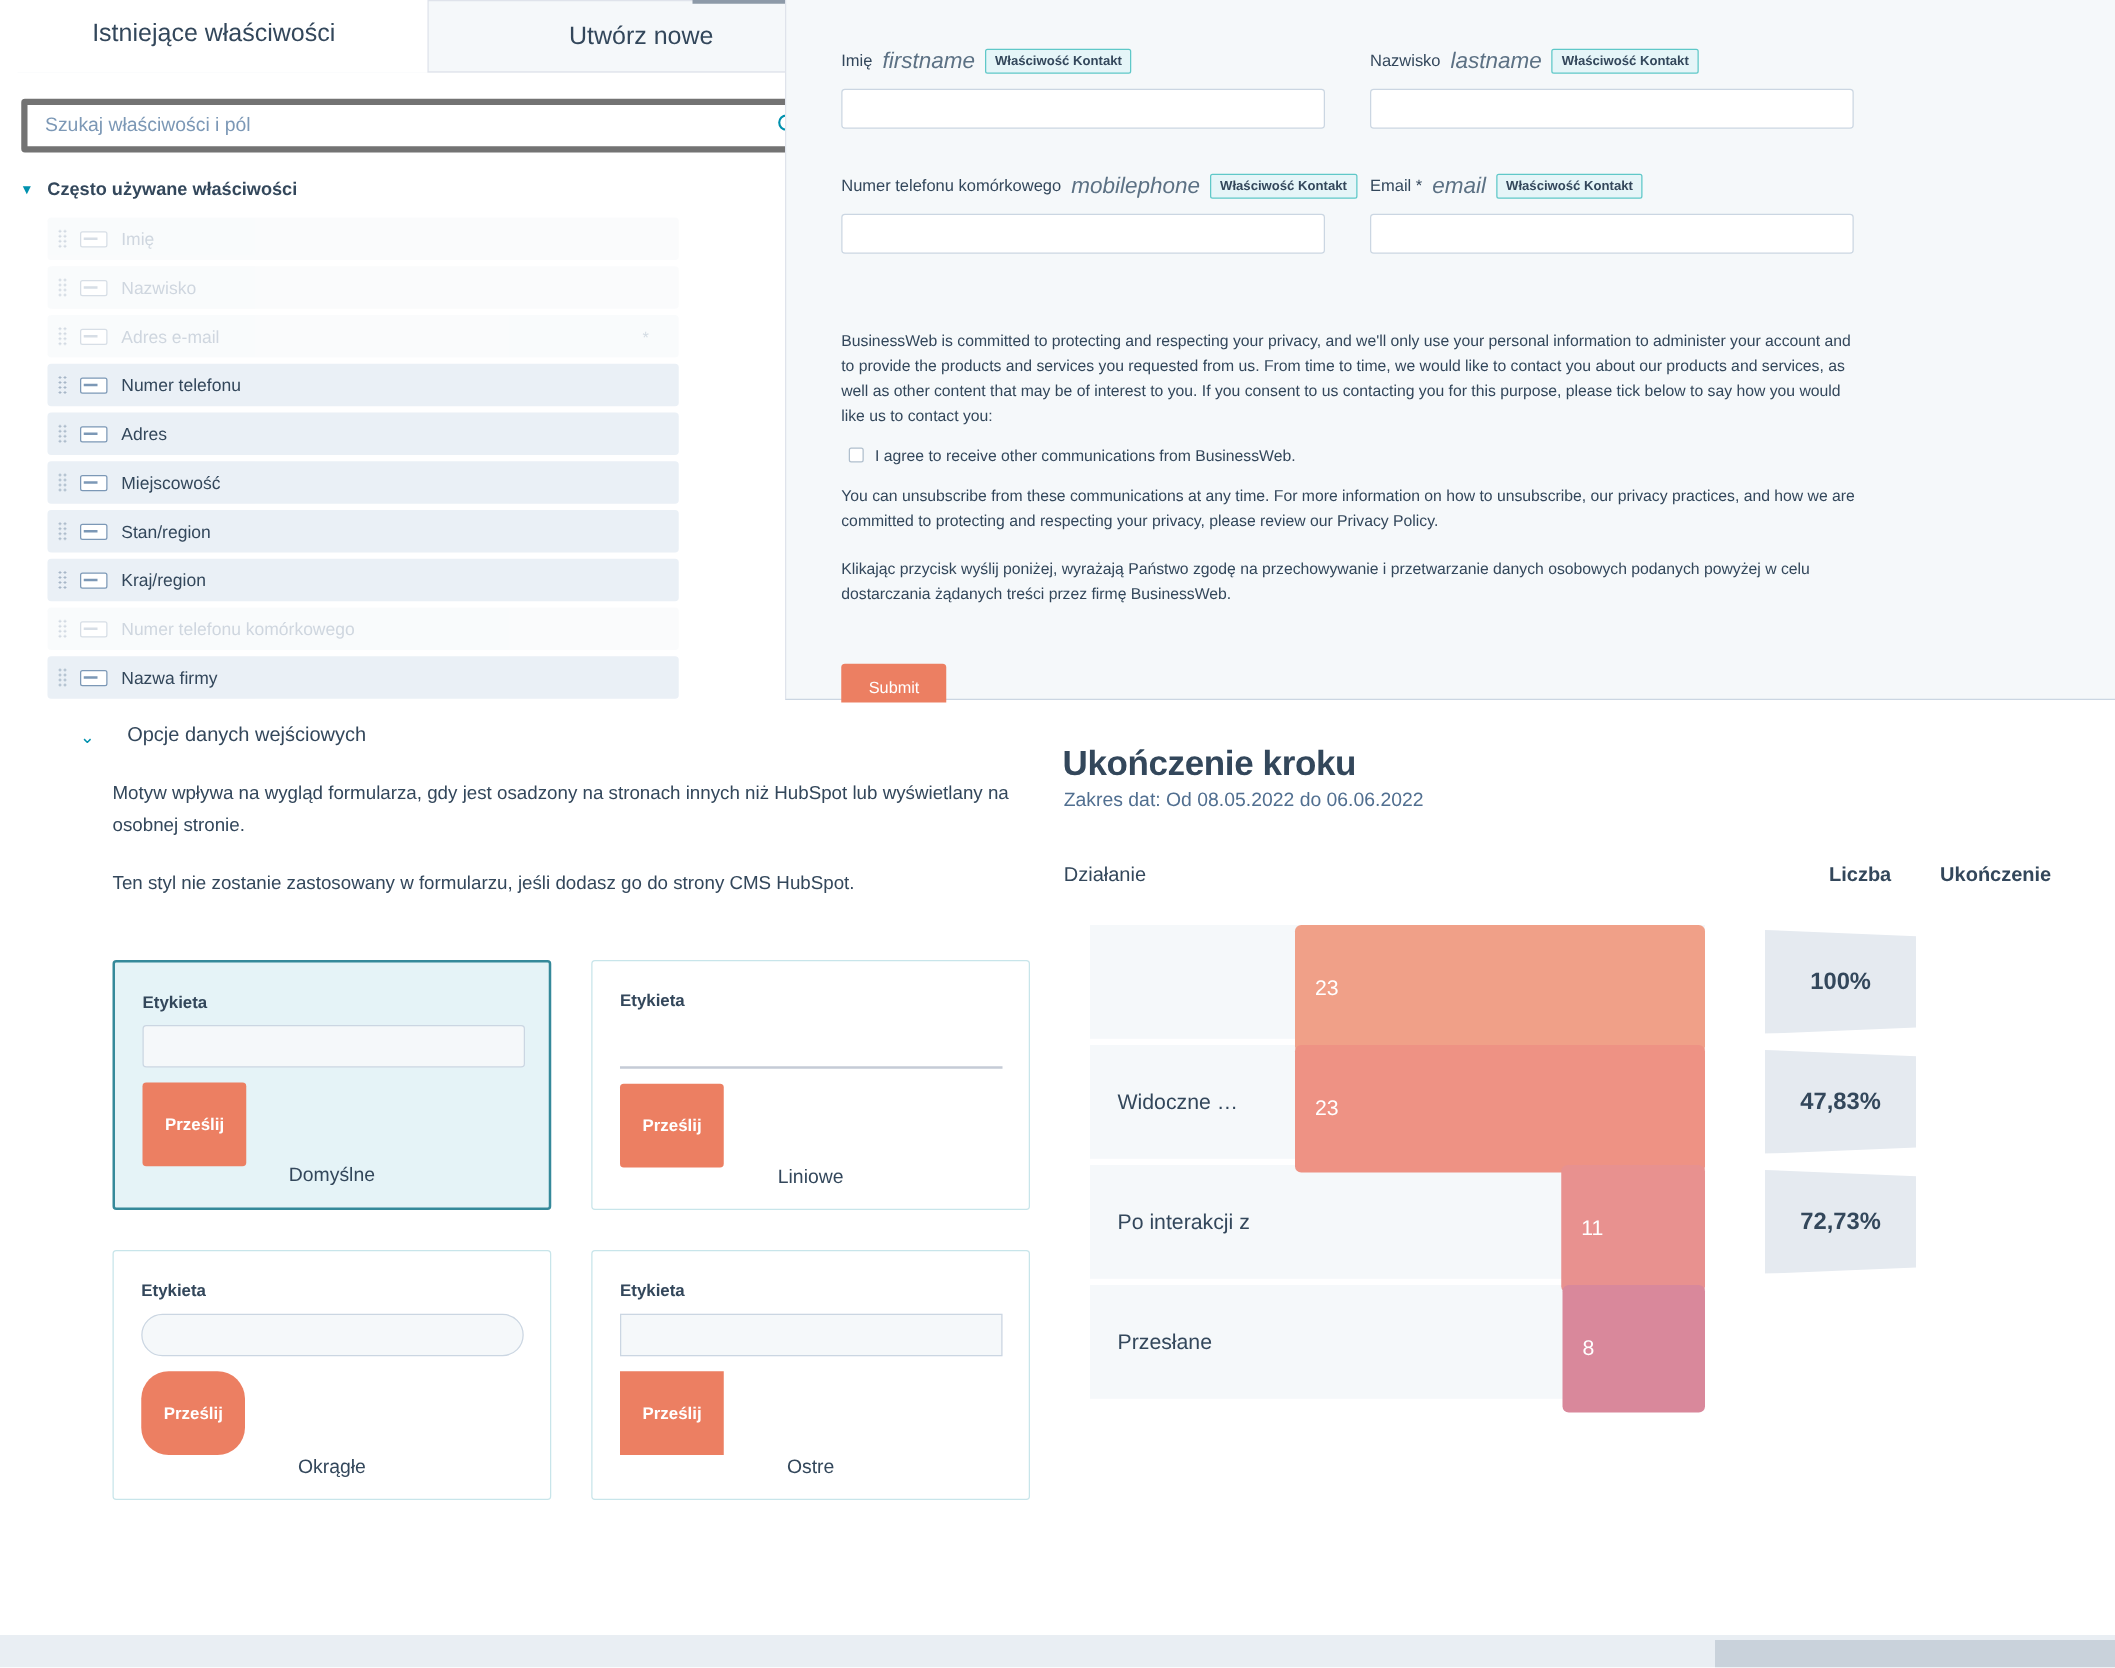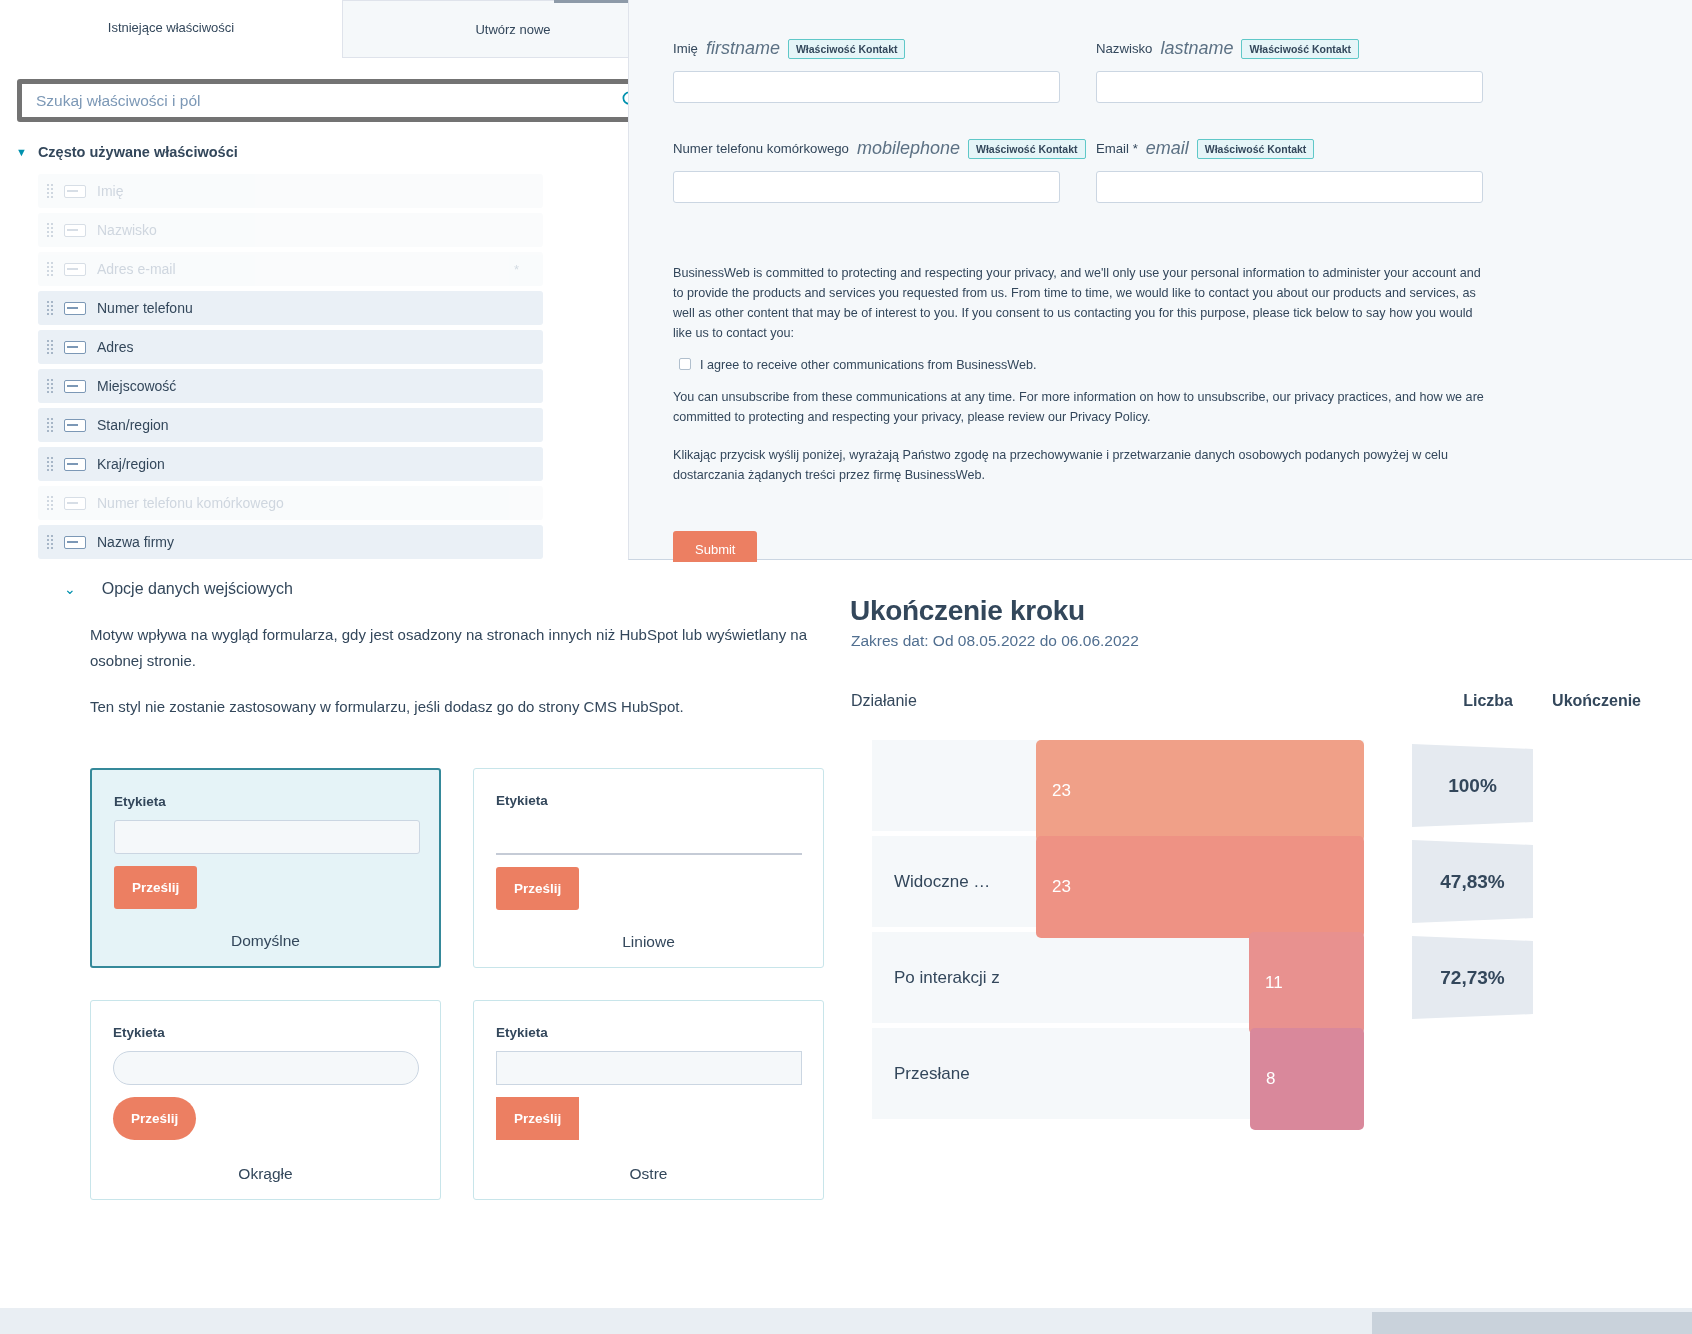--- a/index.html
+++ b/index.html
@@ -12,21 +12,21 @@
   body { position: relative; }
 
   
   #picker {
     position: absolute; left: 0; top: 0; width: 688px; height: 612px;
     background: #ffffff; overflow: hidden;
   }
   #picker-tabs { display: flex; height: 58px; border-bottom: 1px solid #dfe3eb; }
   .tab {
     flex: 0 0 342px; display: flex; align-items: center; justify-content: center;
-    font-size: 13px; color: #33475b; background: #ffffff;
+    font-size: 20px; color: #33475b; background: #ffffff;
     border-bottom: 3px solid transparent; height: 58px;
   }
   .tab.inactive { background: #f5f8fa; border: 1px solid #dfe3eb; border-bottom: 1px solid #dfe3eb; }
   .tab.active { border-bottom: 3px solid #ffffff; }
 
   #search-wrap { position: absolute; left: 17px; top: 79px; width: 637px; height: 43px; }
   #search-input {
     width: 100%; height: 43px; border: 5px solid #737373; border-radius: 3px;
     padding: 0 40px 0 14px; font-size: 15.5px; color: #33475b;
     font-family: "Liberation Sans", sans-serif; background: #ffffff;
@@ -117,21 +117,21 @@
   .scard.selected { border: 2px solid #35899a; background: #e5f3f7; }
   .scard-lbl { font-size: 13.5px; font-weight: bold; color: #33475b; margin-bottom: 11px; }
   .scard-input {
     width: 306px; height: 34px; background: #f5f8fa; border: 1px solid #cbd6e2; border-radius: 3px;
   }
   .scard-input.line { border: none; border-bottom: 2px solid #c5cbd6; background: transparent; border-radius: 0; height: 36px; }
   .scard-input.round { border-radius: 22px; }
   .scard-input.sharp { border-radius: 0; }
   .scard-btn {
     margin-top: 12px; background: #ec7f62; color: #ffffff; border: none;
-    font-size: 13.5px; font-weight: bold; padding: 14px 18px; border-radius: 3px;
+    font-size: 13.5px; font-weight: bold; padding: 26px 18px; border-radius: 3px;
     font-family: "Liberation Sans", sans-serif; cursor: pointer;
   }
   .scard-btn.round { border-radius: 22px; }
   .scard-btn.sharp { border-radius: 0; }
   .scard-name {
     position: absolute; left: 0; right: 0; bottom: 16px; text-align: center;
     font-size: 15.5px; color: #33475b;
   }
 
   

